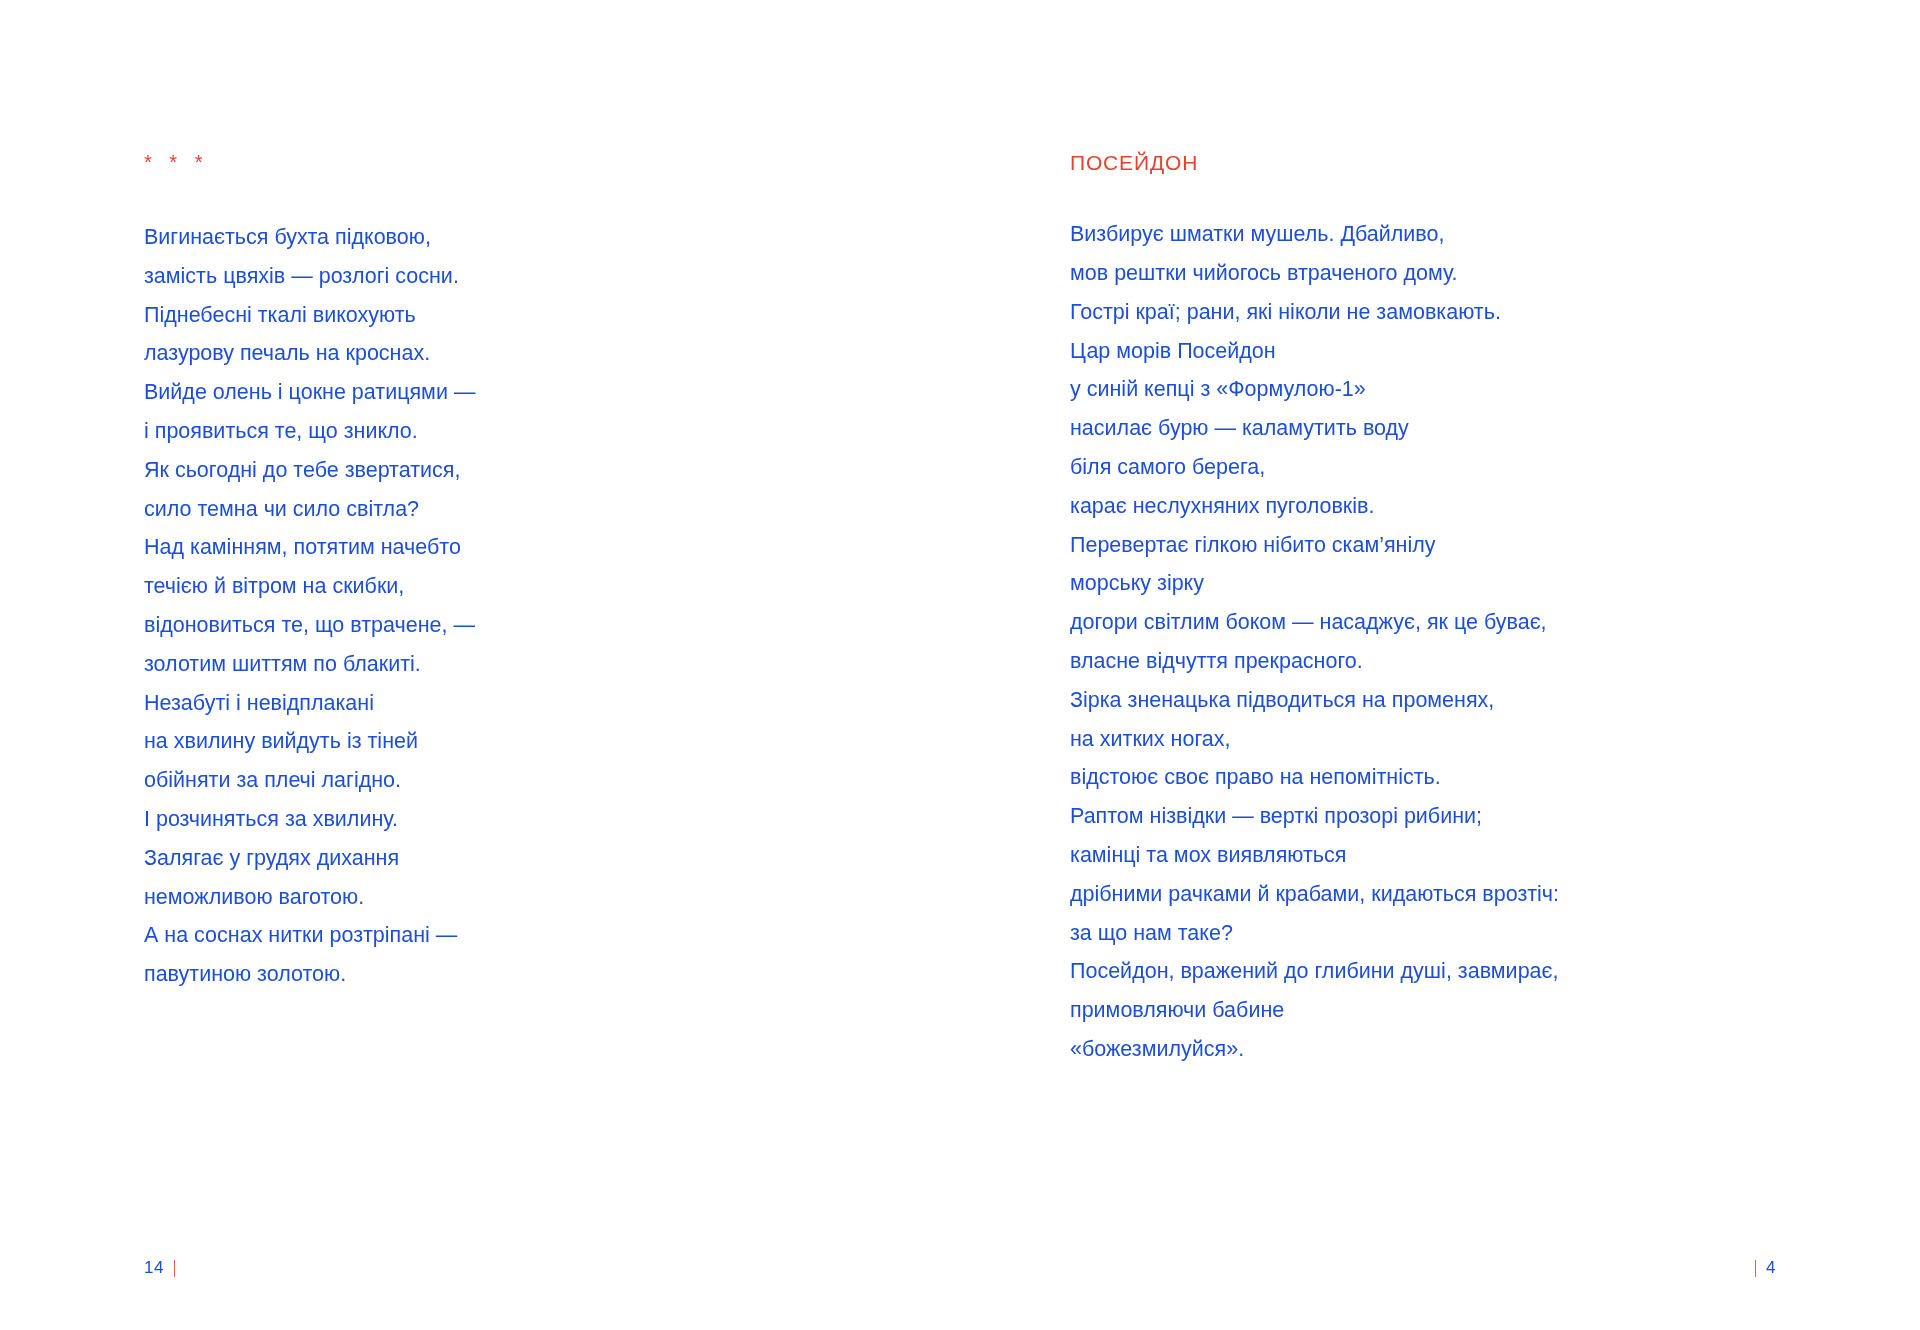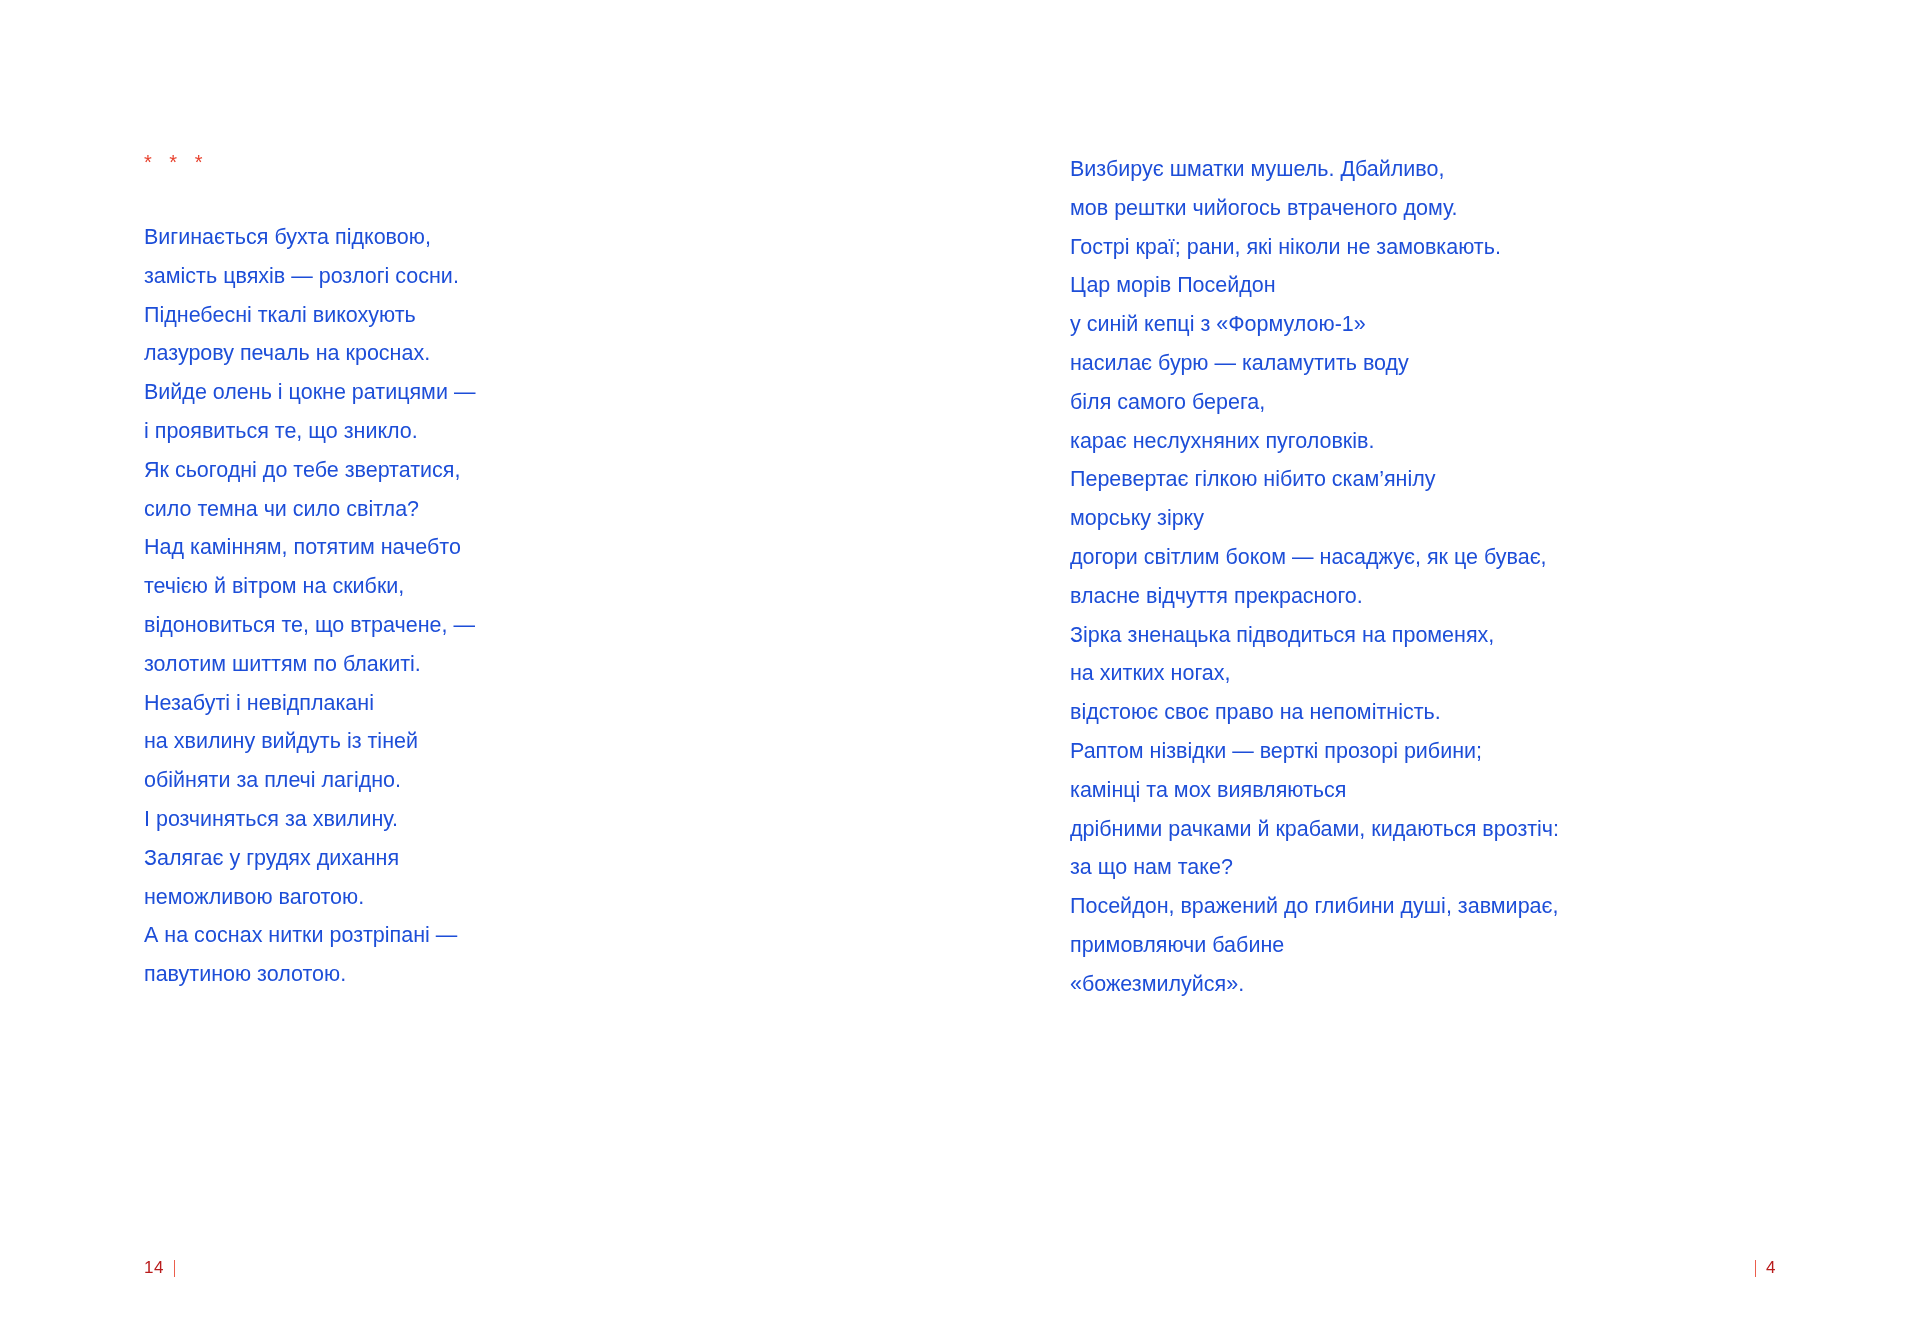--- a/index.html
+++ b/index.html
@@ -50,21 +50,21 @@
     font-size: 21.5px;
     line-height: 38.8px;
     color: #1d4ed8;
     white-space: pre-wrap;
     font-weight: 400;
   }
   .folio {
     position: absolute;
     bottom: 52px;
     font-size: 17px;
-    color: #b91c1c;
+    color: #1d4ed8;
     letter-spacing: 0.03em;
     display: flex;
     align-items: center;
     gap: 10px;
   }
   .folio-left {
     left: 144px;
   }
   .folio-right {
     right: 144px;
@@ -112,20 +112,21 @@
 неможливою ваготою.
 А на соснах нитки розтріпані —
 павутиною золотою.</div>
     <div class="folio folio-left">
       <span>14</span>
       <span class="folio-rule"></span>
     </div>
   </div>
 
   <div class="page page-right">
+    <h2 class="poem-title">ПОСЕЙДОН</h2>
     <div class="poem-body">Визбирує шматки мушель. Дбайливо,
 мов рештки чийогось втраченого дому.
 Гострі краї; рани, які ніколи не замовкають.
 Цар морів Посейдон
 у синій кепці з «Формулою-1»
 насилає бурю — каламутить воду
 біля самого берега,
 карає неслухняних пуголовків.
 Перевертає гілкою нібито скам’янілу
 морську зірку

